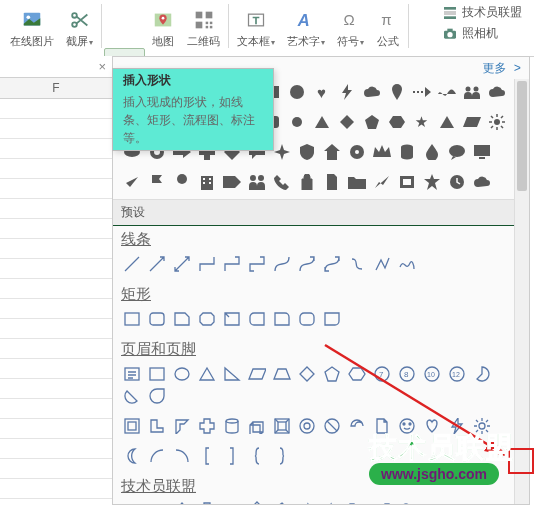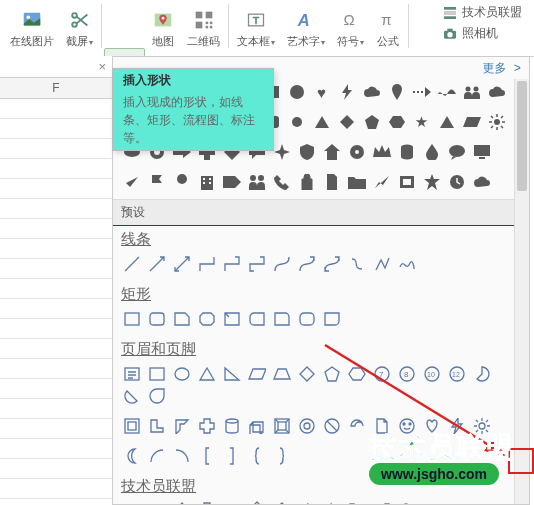--- a/index.html
+++ b/index.html
@@ -245,21 +245,21 @@
   .wm-text {
     font-size: 28px;
     font-weight: 900;
     color: #2bb04a;
     -webkit-text-stroke: 1px #fff;
     letter-spacing: 1px;
   }
   .wm-url {
     display: inline-block;
     background: #2bb04a;
-    color: #0f172a;
+    color: #701a75;
     font-size: 14px;
     font-weight: bold;
     padding: 3px 12px;
     border-radius: 12px;
     margin-top: -4px;
   }
 </style>
 </head>
 <body>
 

